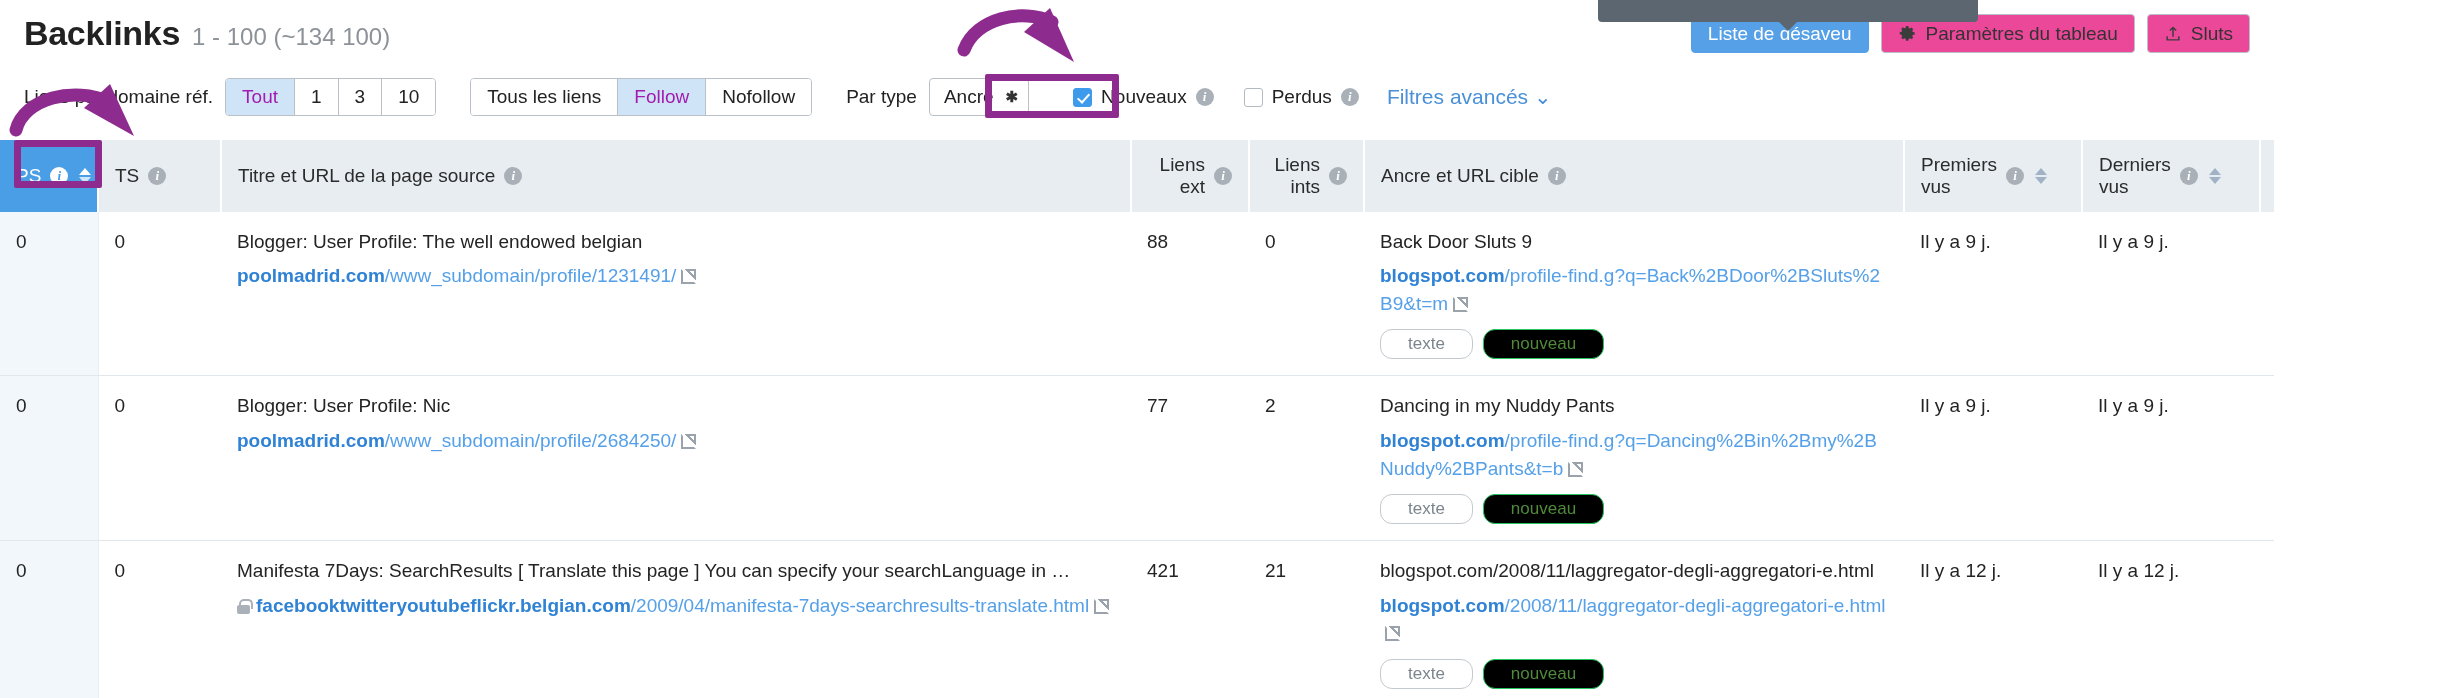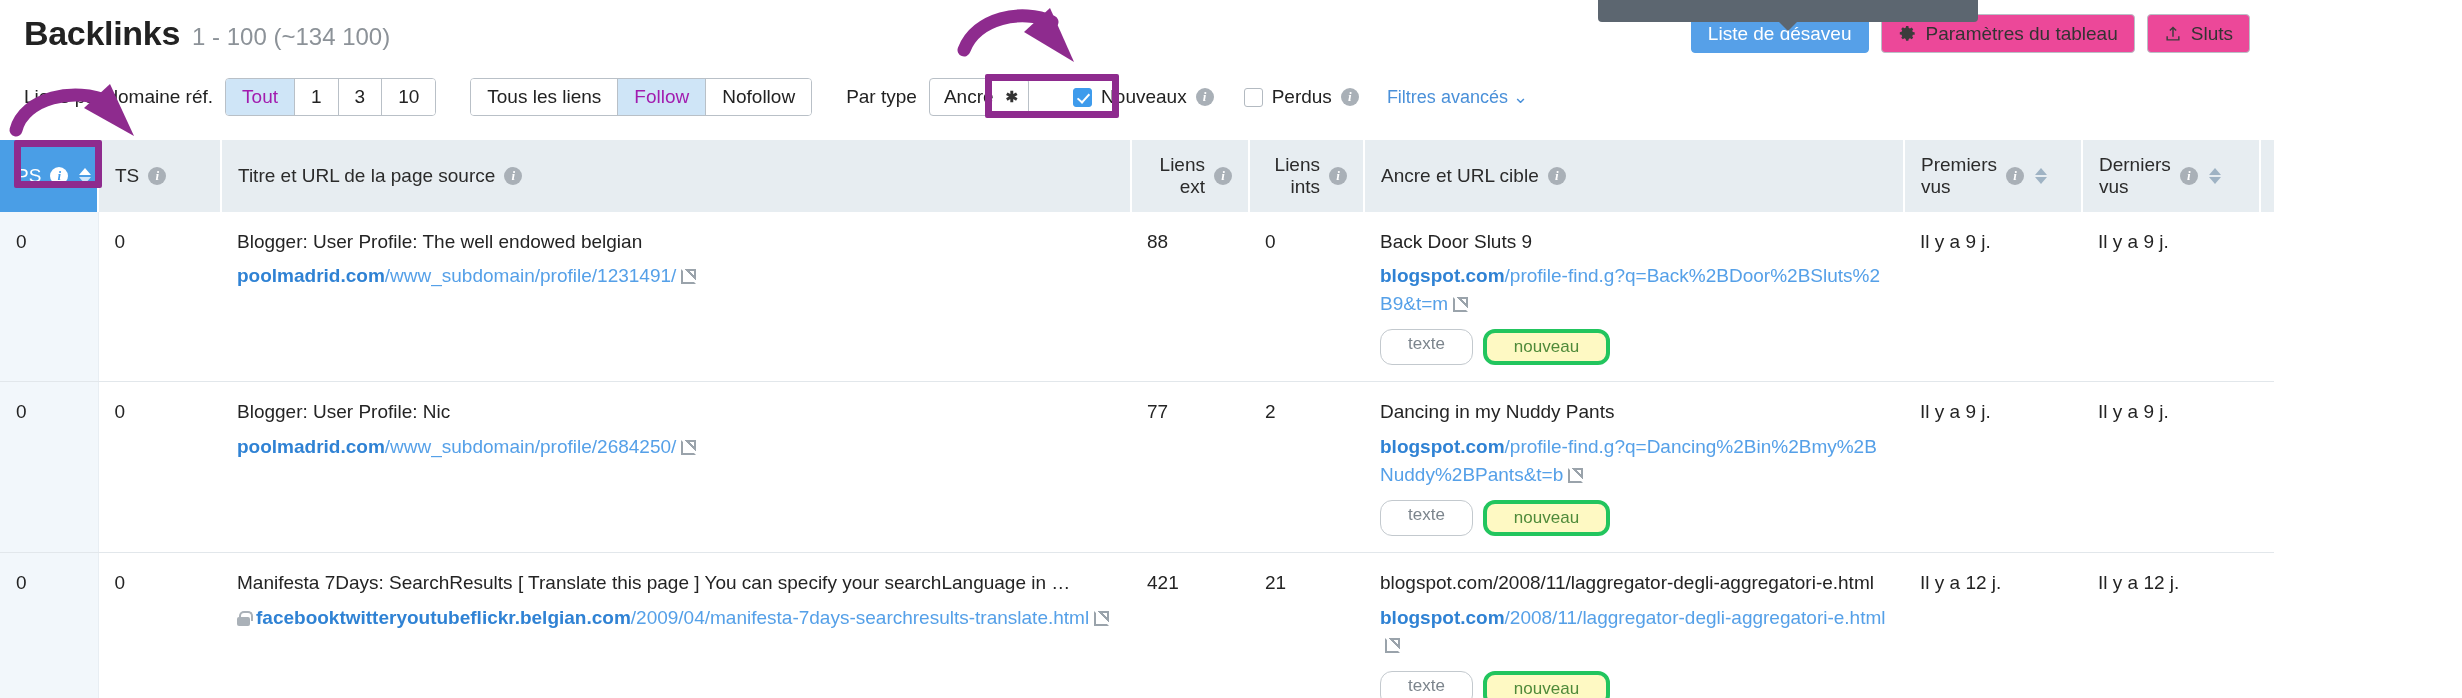--- a/index.html
+++ b/index.html
@@ -191,21 +191,21 @@
     font-style: italic;
     display: inline-flex;
     align-items: center;
     justify-content: center;
     font-family: "Liberation Serif", serif;
     flex: 0 0 auto;
   }
   .info-i.on-blue { background: #fff; color: #3e9bec; }
   .adv-link {
     color: #4a90d9;
-    font-size: 18px;
+    font-size: 21px;
     cursor: pointer;
     white-space: nowrap;
   }
 
   
   .ann-box {
     position: absolute;
     border: 7px solid #8e2b8e;
     border-radius: 2px;
     pointer-events: none;
@@ -325,21 +325,21 @@
   }
   .badges { margin-top: 12px; display: flex; gap: 10px; }
   .badge {
     font-size: 17px;
     border-radius: 12px;
     padding: 3px 27px;
     line-height: 1.3;
     display: inline-block;
   }
   .badge.texte { border: 1px solid #c3c9ce; color: #7c858d; background: #fff; }
-  .badge.nouveau { background: #fef9c3; color: #4f8a3a; border: 4px solid #22c55e; }
+  .badge.nouveau { background: #000000; color: #4f8a3a; border: 1px solid #22c55e; }
   .first-seen { color: #5a9c42; }
   .last-seen { color: #242424; }
   .plus-btn {
     display: inline-block;
     width: 26px; height: 26px;
     position: relative;
     cursor: pointer;
     margin-left: 24px;
   }
   .plus-btn:before, .plus-btn:after {

